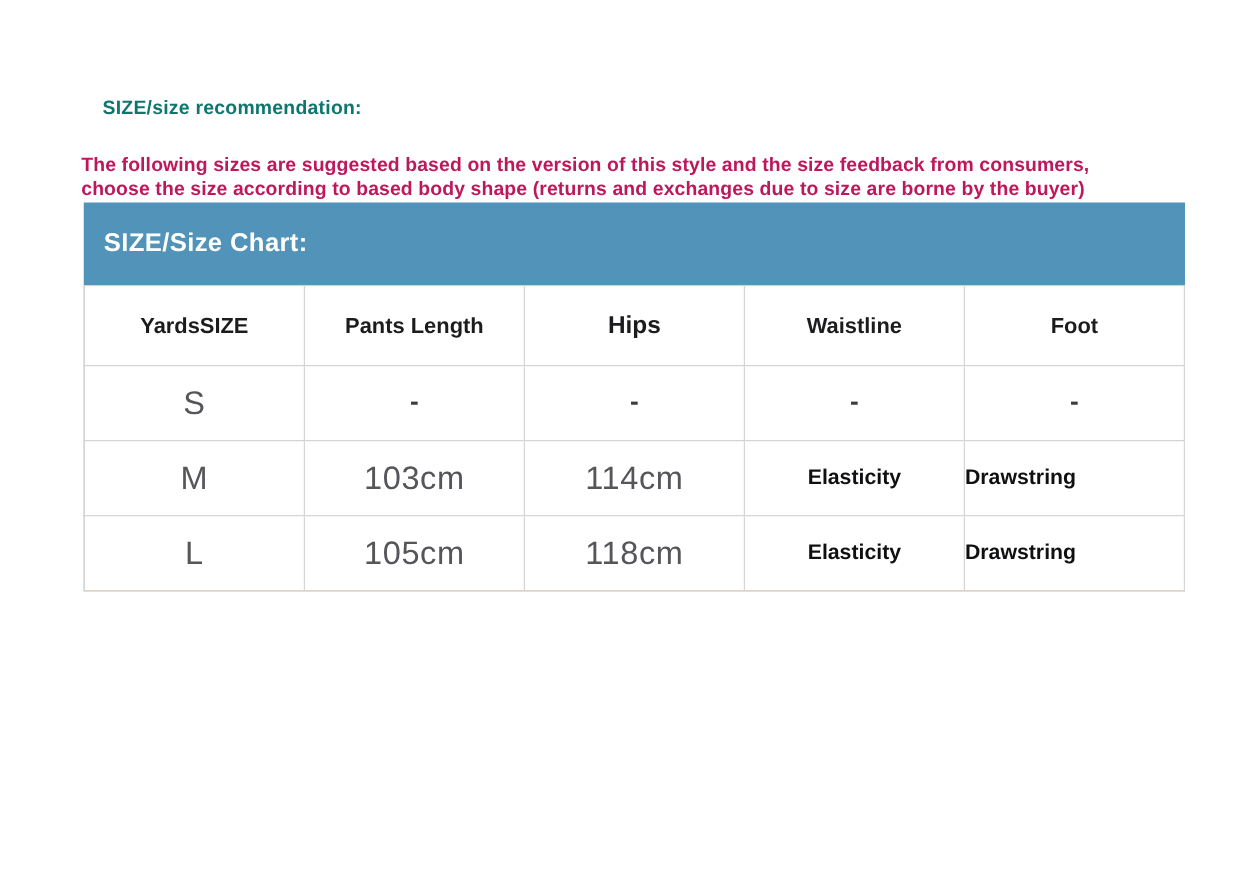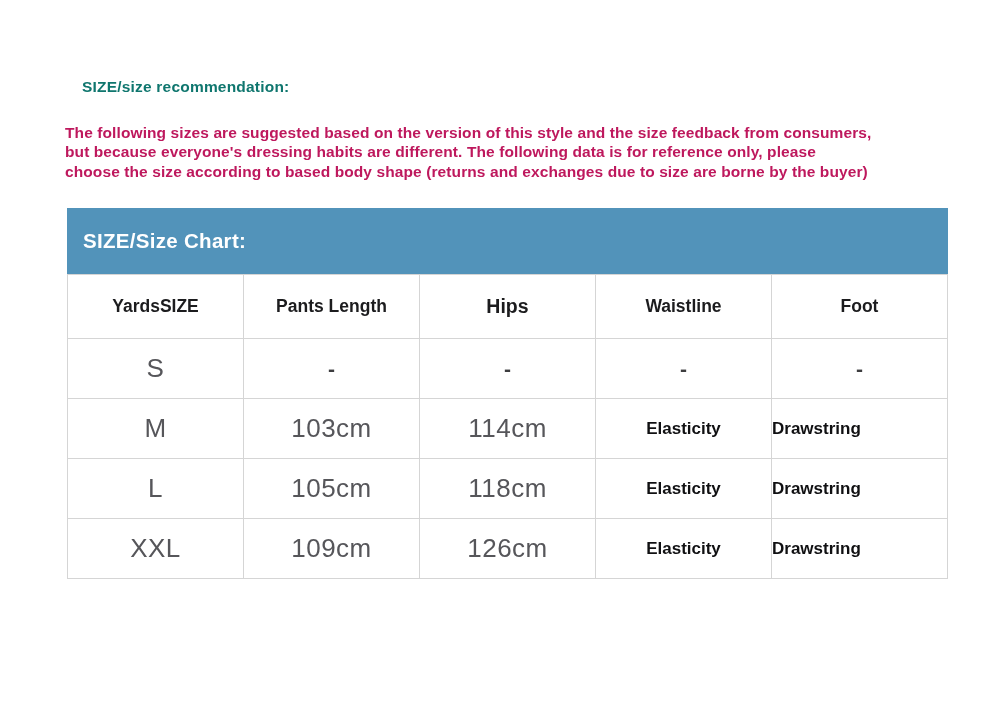--- a/index.html
+++ b/index.html
@@ -25,21 +25,20 @@
   .body-text { margin-top: 27px; }
   .body-text .line {
     font-size: 15.5px;
     font-weight: 700;
     color: #be185d;
     line-height: 19.4px;
     letter-spacing: 0.1px;
     white-space: nowrap;
   }
   .chart {
-    margin-top: 27px;
     margin-left: 2px;
     width: 881px;
   }
   .title-bar {
     height: 66px;
     background: #5293ba;
     display: flex;
     align-items: center;
     padding-left: 16px;
   }
@@ -93,21 +92,20 @@
 </style>
 </head>
 <body>
 
 <div class="page">
 
   <div class="heading">SIZE/size recommendation:</div>
 
   <div class="body-text">
     <div class="line">The following sizes are suggested based on the version of this style and the size feedback from consumers,</div>
-    <div class="line">but because everyone's dressing habits are different. The following data is for reference only, please</div>
     <div class="line">choose the size according to based body shape (returns and exchanges due to size are borne by the buyer)</div>
   </div>
 
   <div class="chart">
 
     <div class="title-bar" style="background: rgb(82, 147, 186);">
       <span class="title-text" style="color: rgb(255, 255, 255);">SIZE/Size Chart:</span>
     </div>
 
     <table class="size">
@@ -135,23 +133,16 @@
           <td class="waist-cell"><span class="feature">Elasticity</span></td>
           <td class="foot-cell"><span class="feature">Drawstring</span></td>
         </tr>
         <tr>
           <td><span class="val">L</span></td>
           <td><span class="val">105cm</span></td>
           <td><span class="val">118cm</span></td>
           <td class="waist-cell"><span class="feature">Elasticity</span></td>
           <td class="foot-cell"><span class="feature">Drawstring</span></td>
         </tr>
-        <tr>
-          <td><span class="val">XXL</span></td>
-          <td><span class="val">109cm</span></td>
-          <td><span class="val">126cm</span></td>
-          <td class="waist-cell"><span class="feature">Elasticity</span></td>
-          <td class="foot-cell"><span class="feature">Drawstring</span></td>
-        </tr>
       </tbody>
     </table>
   </div>
 </div>
 
 </body></html>

